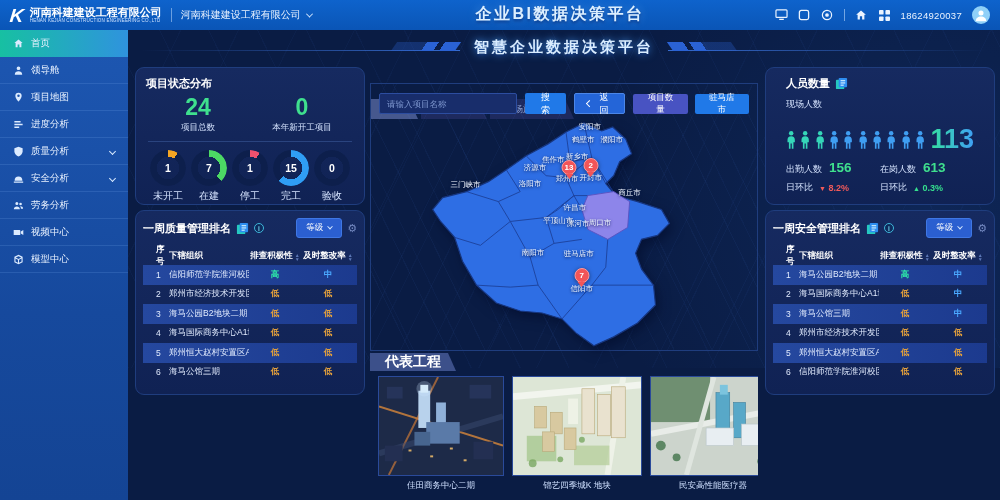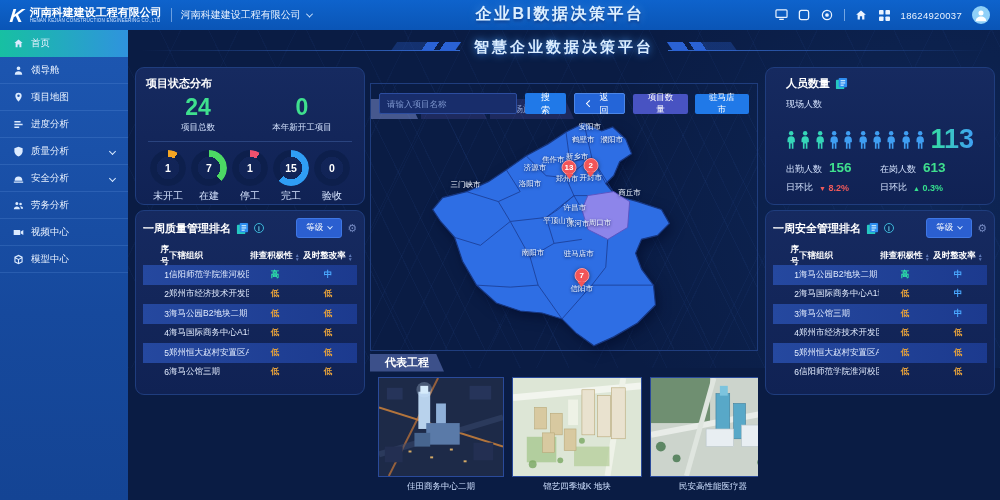--- a/index.html
+++ b/index.html
@@ -73,21 +73,21 @@
   .rank-head{display:flex;align-items:center;gap:5px;}
   .badge-icon{width:13px;height:13px;}
   .info-icon{width:10px;height:10px;border-radius:50%;background:#0d2a5c;border:1px solid #3fb6d8;color:#6fd4ec;font-size:6.5px;display:flex;align-items:center;justify-content:center;font-weight:bold;}
   .lvl-btn{margin-left:auto;background:#2b5fd0;border-radius:3px;color:#fff;font-size:8.5px;padding:3px 9px;display:flex;align-items:center;gap:5px;cursor:pointer;border:1px solid #3f77e4;}
   .lvl-btn .chev{width:4px;height:4px;}
   .gear{color:#7388c0;font-size:11px;cursor:pointer;line-height:1;}
   .tbl{margin-top:6px;font-size:8.5px;color:#e2ecff;}
   .tbl-row{display:grid;grid-template-columns:24px 1fr 52px 54px;align-items:center;height:19.5px;padding:0 2px;}
   .tbl-row.hd{color:#fff;font-weight:bold;height:21px;}
   .tbl-row.row-odd{background:linear-gradient(90deg,#25489f,#1c3a8e);}
-  .c-no{text-align:right;margin-left:11px;}
+  .c-no{text-align:left;margin-left:11px;}
   .c-org{overflow:hidden;white-space:nowrap;}
   .c-lvl{text-align:center;font-weight:bold;}
   .sort{display:inline-flex;flex-direction:column;margin-left:2px;vertical-align:1px;}
   .sort span{font-size:5px;line-height:4px;color:#5c78b8;}
 
   
   .center{position:absolute;left:242px;top:33px;width:388px;height:437px;}
   .tabs{display:flex;gap:3px;height:20px;margin-top:36px;}
   .tab{padding:0 15px;display:flex;align-items:center;font-size:9px;color:#93a8d8;background:#1e2a5e;clip-path:polygon(0 0,calc(100% - 9px) 0,100% 100%,0 100%);cursor:pointer;white-space:nowrap;}
   .tab.active{background:#46588e;color:#fff;font-weight:bold;}
@@ -105,21 +105,21 @@
   .btn-status{background:#2079e8;height:20px;font-size:8.5px;}
   .map-area{position:absolute;top:34px;left:0;right:0;bottom:0;}
   .map-area svg.geo{position:absolute;inset:0;filter:drop-shadow(3px 5px 6px rgba(0,10,40,.55));}
   .city{position:absolute;transform:translate(-50%,-50%);font-size:7.5px;color:#f0f6ff;text-shadow:0 1px 3px rgba(5,20,70,.95);white-space:nowrap;pointer-events:none;}
   .marker{position:absolute;transform:translate(-50%,-100%);cursor:pointer;}
   .marker .dot{width:15px;height:15px;border-radius:50%;background:#f25558;border:1px solid #ff9a9c;color:#fff;font-size:8px;font-weight:bold;display:flex;align-items:center;justify-content:center;box-shadow:0 1px 4px rgba(0,0,0,.5);}
   .marker::after{content:"";position:absolute;left:50%;transform:translateX(-50%);top:14px;border:4px solid transparent;border-top:5px solid #f25558;}
 
   
   .projects{position:absolute;top:289px;left:0;width:388px;height:148px;overflow:hidden;}
-  .proj-tab{display:inline-flex;align-items:center;height:18px;padding:0 15px;background:#3c508a;color:#fff;font-size:11px;font-weight:bold;clip-path:polygon(0 0,calc(100% - 8px) 0,100% 100%,0 100%);cursor:pointer;}
+  .proj-tab{display:inline-flex;align-items:center;height:18px;padding:0 15px;background:#3c508a;color:#fff;font-size:14px;font-weight:bold;clip-path:polygon(0 0,calc(100% - 8px) 0,100% 100%,0 100%);cursor:pointer;}
   .proj-row{display:flex;gap:8px;margin-top:5px;padding-left:8px;height:100px;}
   .proj-card{position:relative;flex:0 0 auto;height:100px;border:1px solid #2a4a9a;overflow:hidden;cursor:pointer;background:#122a5e;}
   .proj-card svg{display:block;width:100%;height:100%;}
   .proj-caps{display:flex;gap:8px;padding-left:8px;margin-top:4px;}
   .cap{font-size:8.5px;color:#cfe0ff;text-align:center;flex:0 0 auto;white-space:nowrap;overflow:hidden;}
 
   
   .pp{left:637px;top:37px;width:230px;height:138px;padding:8px 20px;}
   .pp-head{display:flex;align-items:center;gap:5px;}
   .pp-sub{font-size:9px;color:#d6e4ff;margin-top:7px;}

